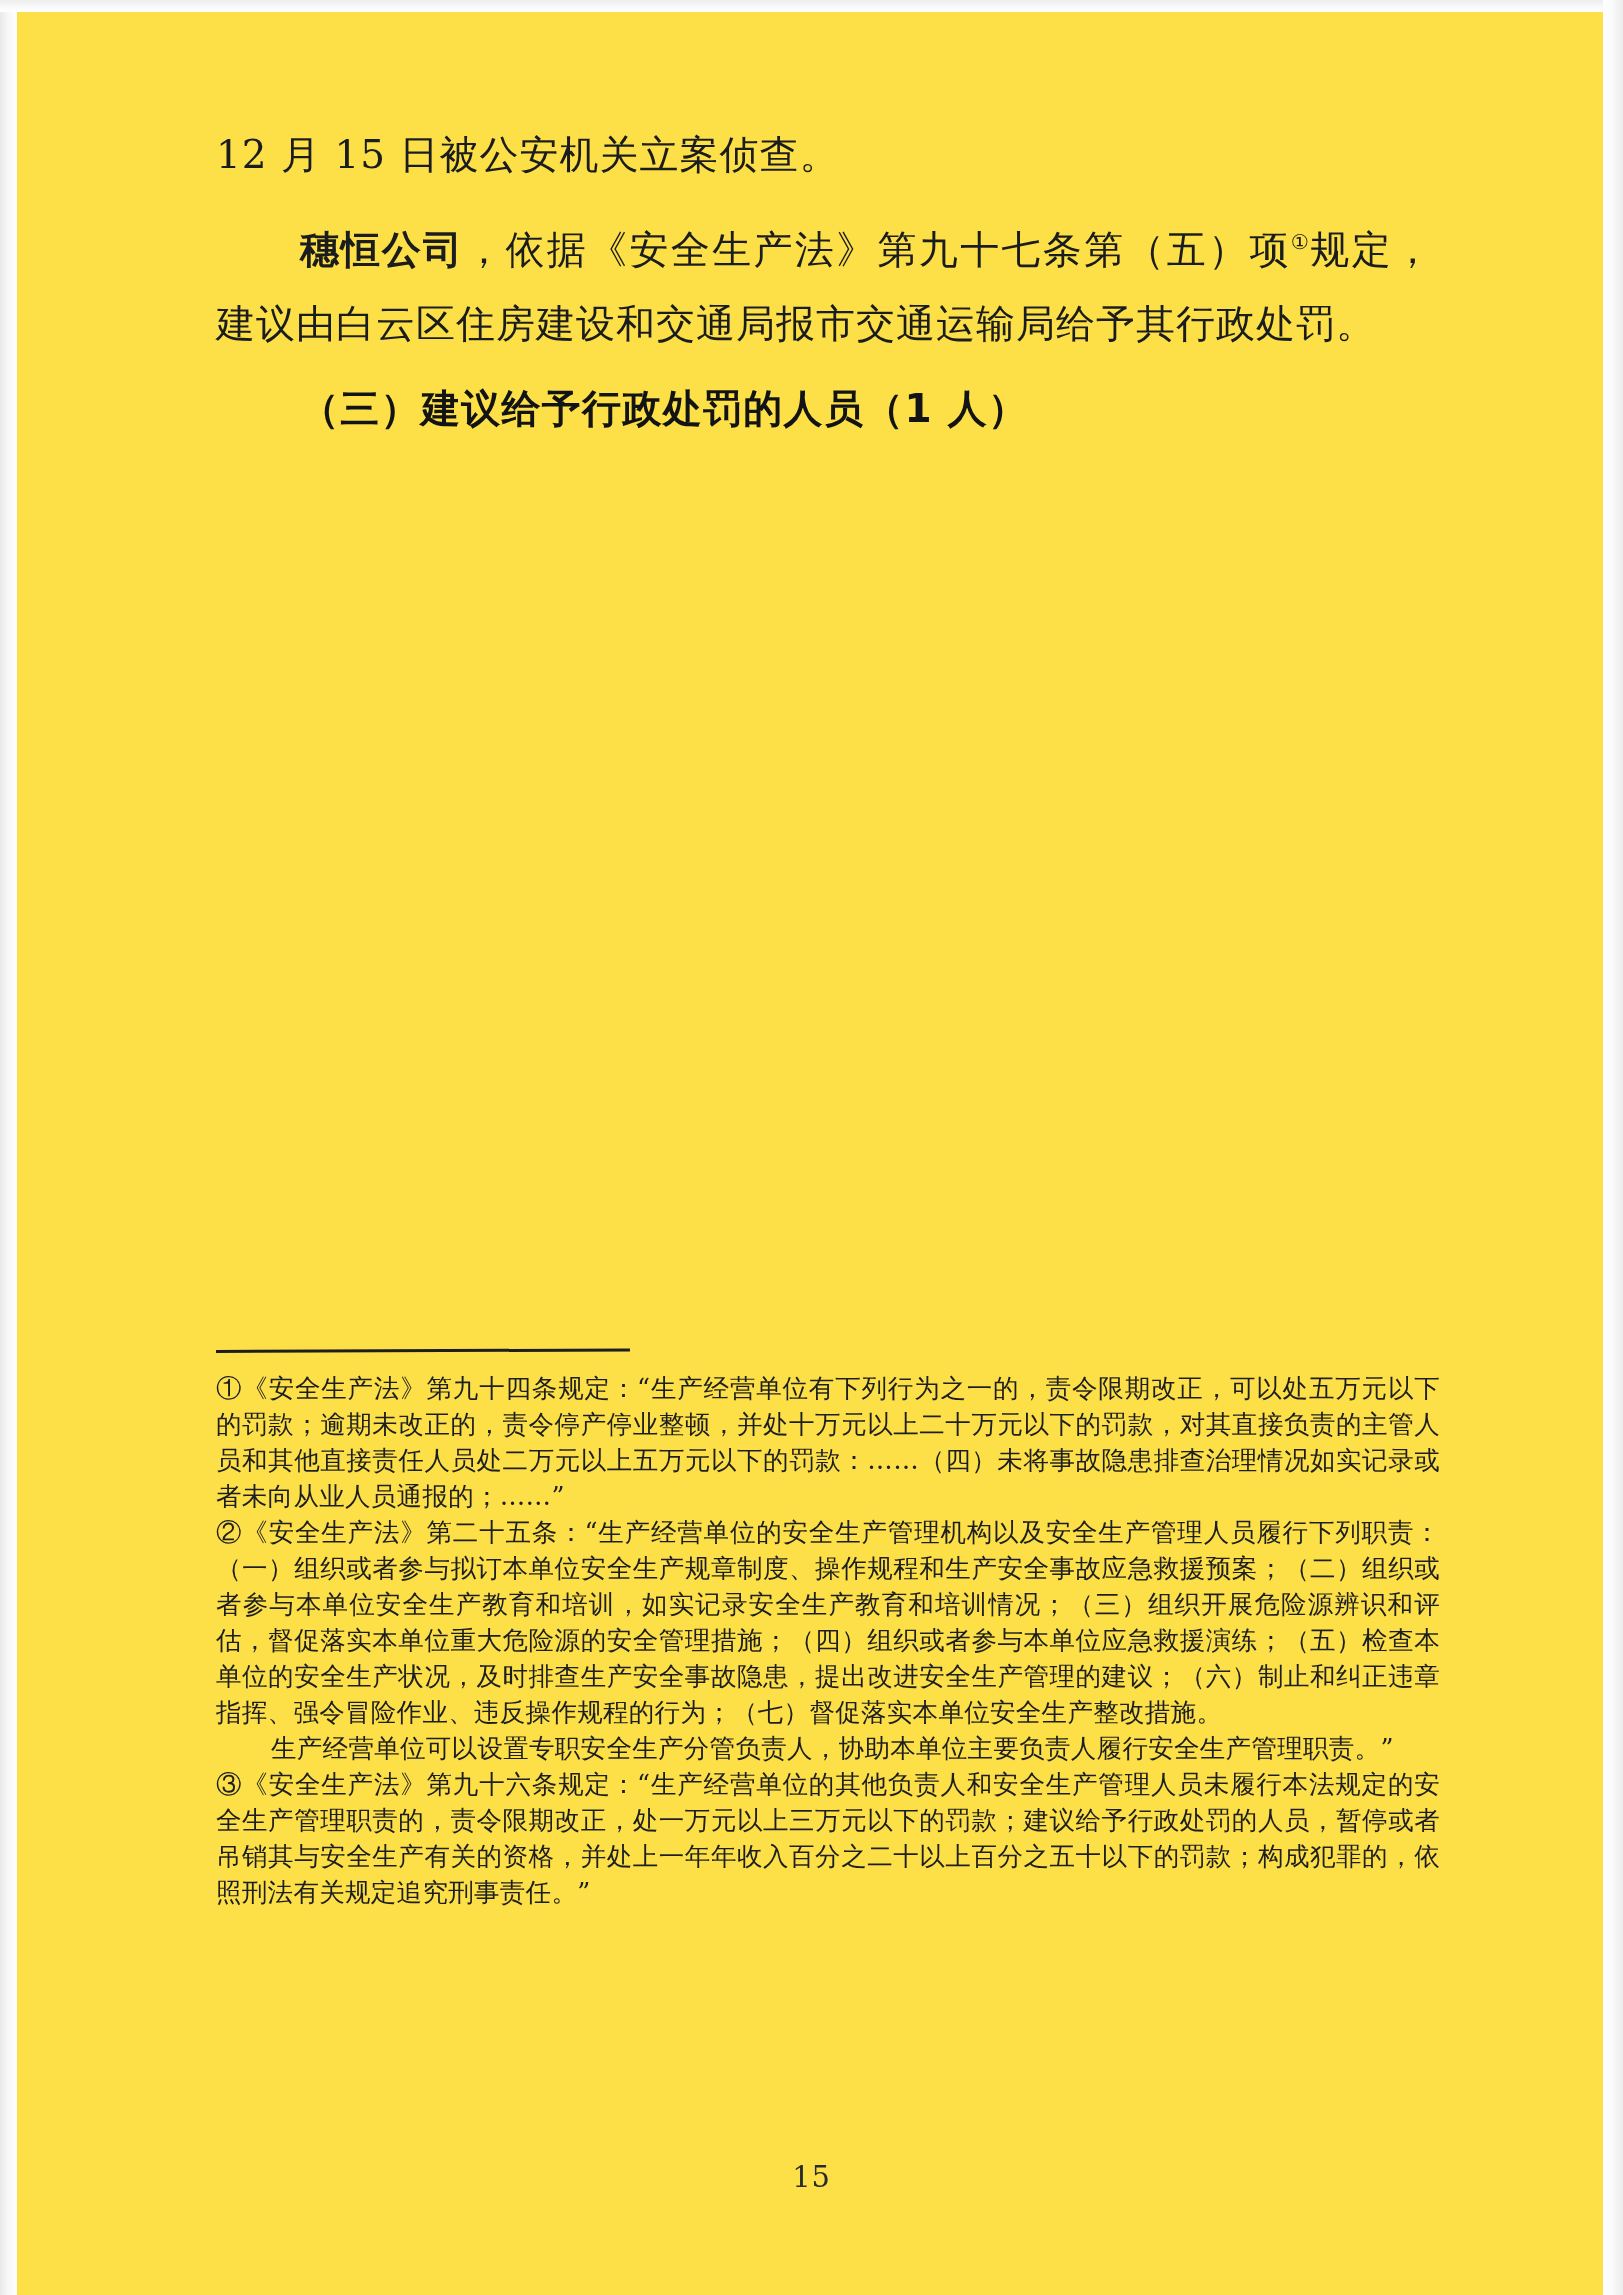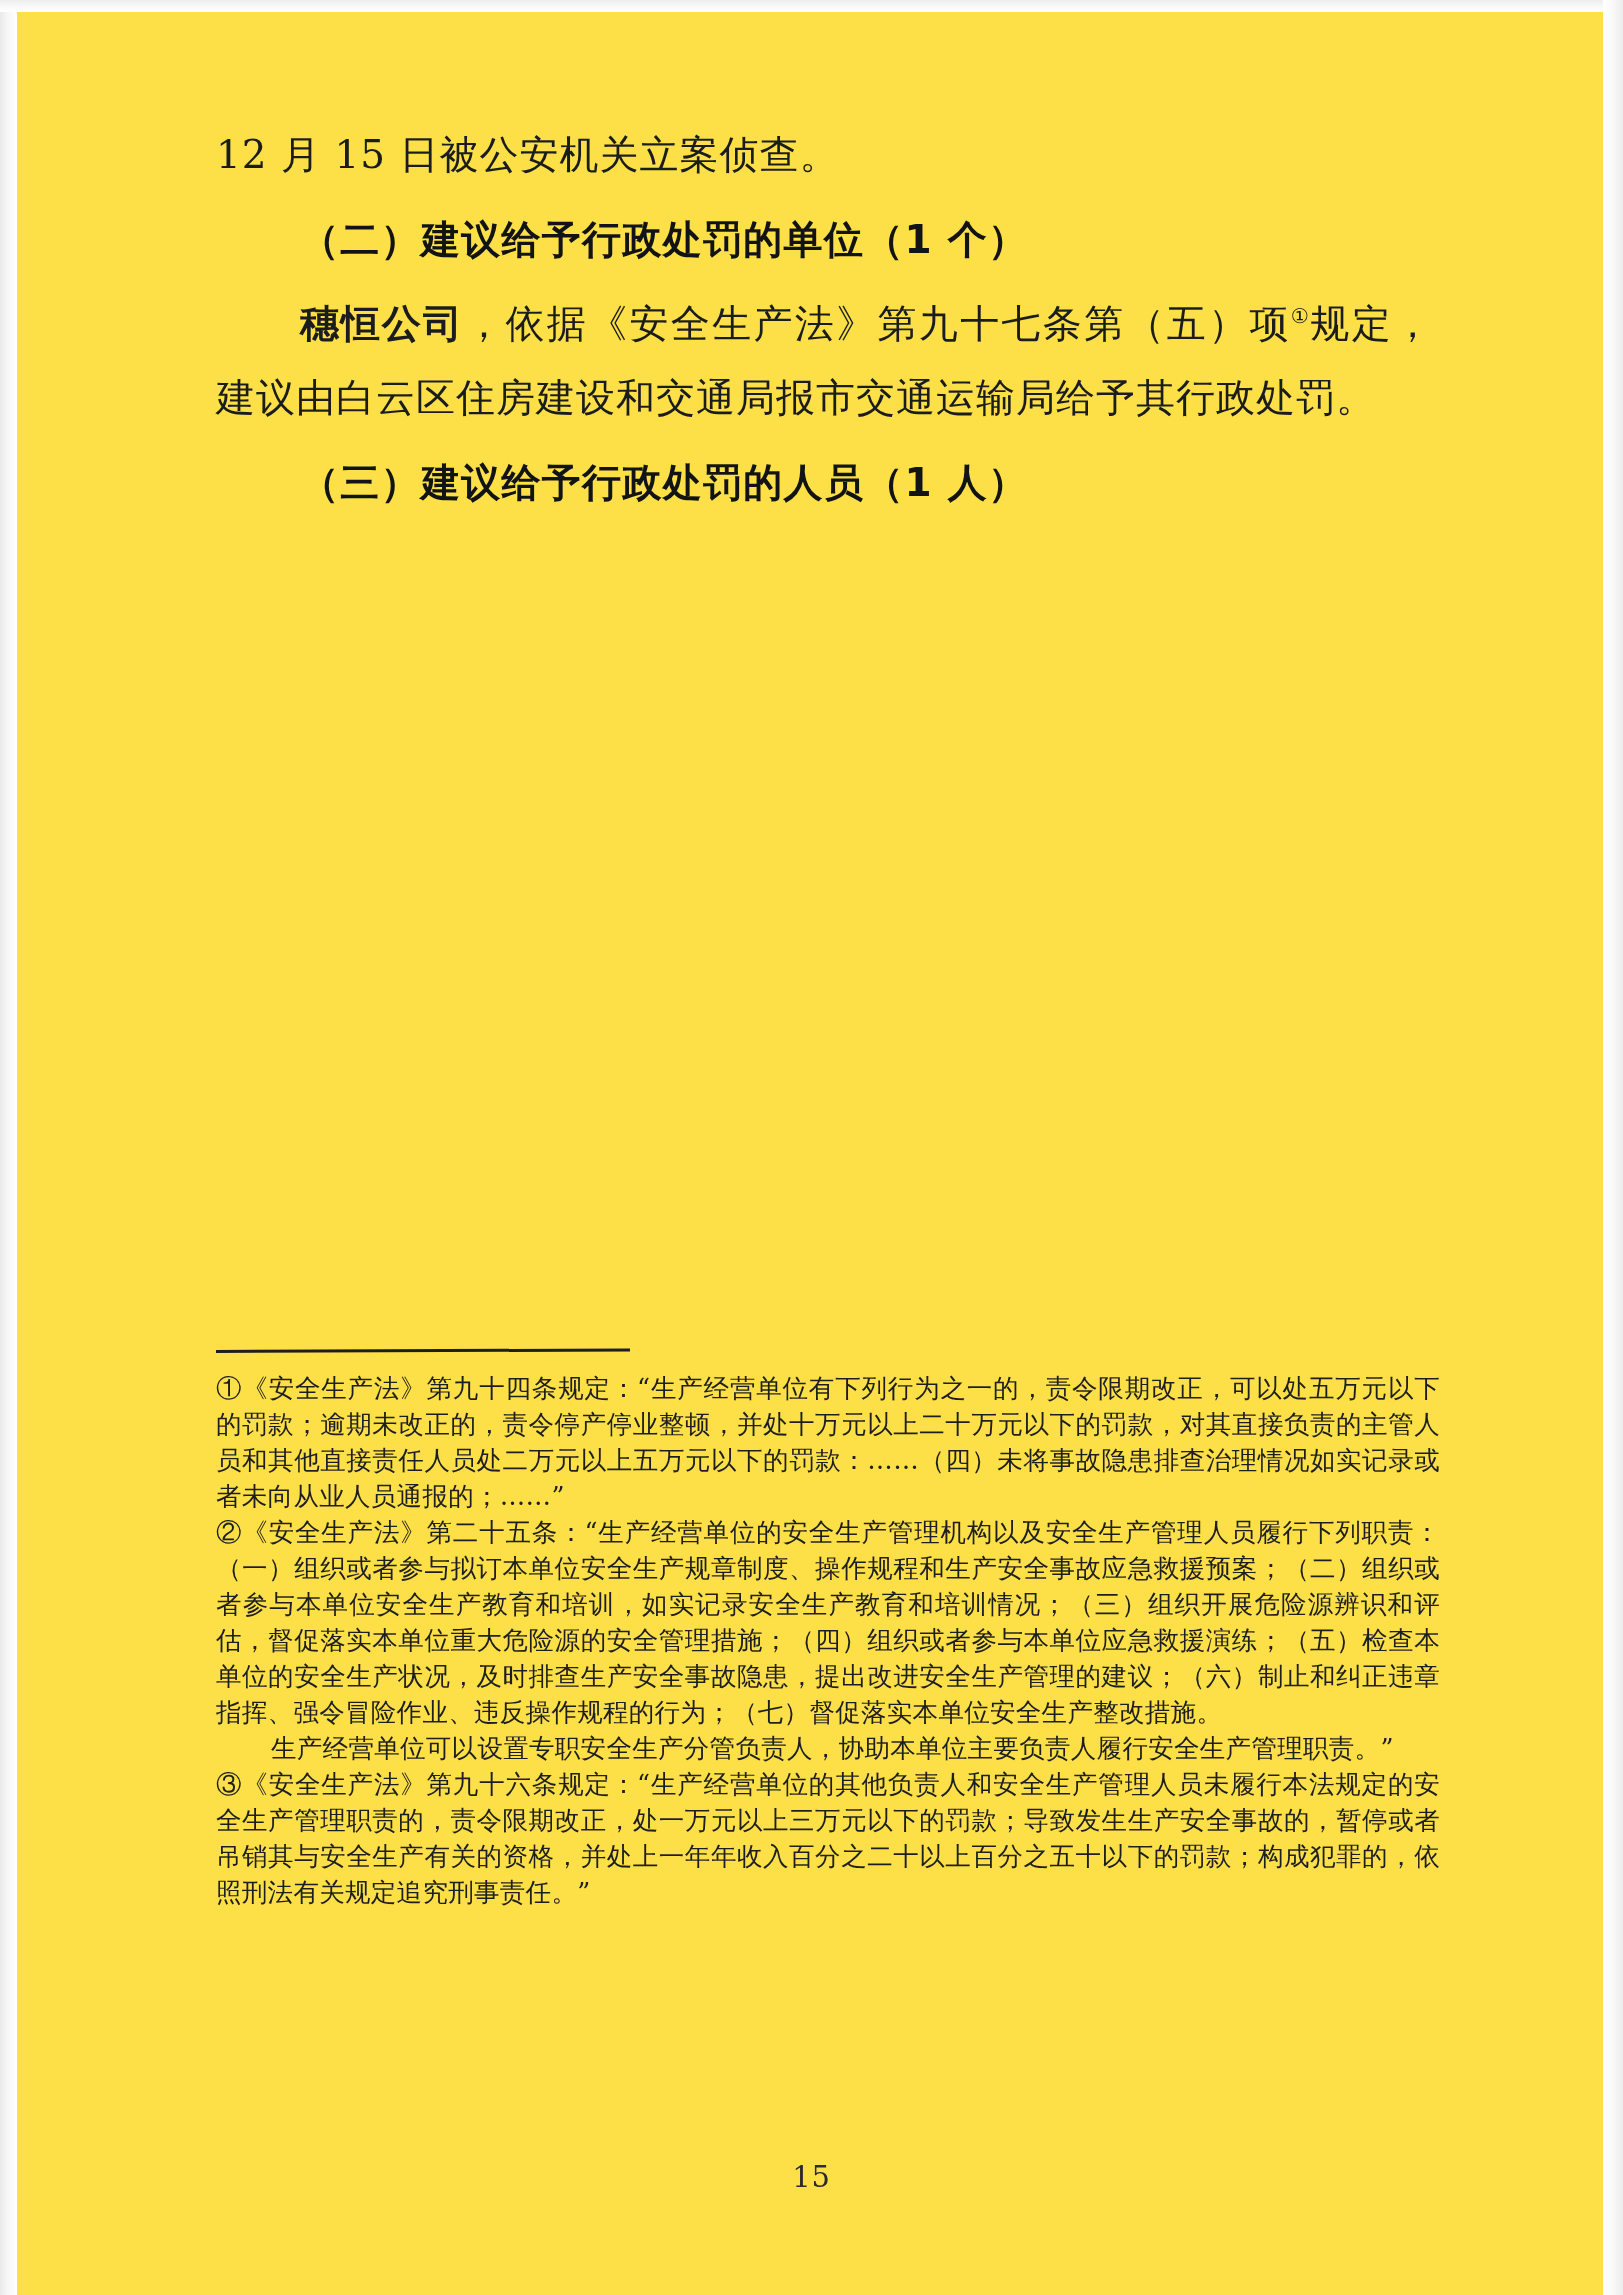--- a/index.html
+++ b/index.html
@@ -151,21 +151,20 @@
   <div class="scan-edge-left"></div>
   <div class="scan-edge-top"></div>
   <div class="scan-edge-right"></div>
 
   <div class="content">
 
     <p class="body-para continue">12 月 15 日被公安机关立案侦查。</p>
 
     <div class="gap-sm"></div>
 
-    <h2 class="heading">（二）建议给予行政处罚的单位（1 个）</h2>
 
     <div class="gap-sm"></div>
 
     <p class="body-para indent"><span class="name-bold">穗恒公司</span><span>，依据《安全生产法》第九十七条第（五）项</span><sup class="fn">①</sup><span>规定，建议由白云区住房建设和交通局报市交通运输局给予其行政处罚。</span></p>
 
     <div class="gap-sm"></div>
 
     <h2 class="heading">（三）建议给予行政处罚的人员（1 人）</h2>
 
     <div class="gap-sm"></div>
@@ -175,19 +174,19 @@
 
   <div class="footnotes">
     <div class="fn-rule"></div>
 
     <p class="fn-item">①《安全生产法》第九十四条规定：“生产经营单位有下列行为之一的，责令限期改正，可以处五万元以下的罚款；逾期未改正的，责令停产停业整顿，并处十万元以上二十万元以下的罚款，对其直接负责的主管人员和其他直接责任人员处二万元以上五万元以下的罚款：……（四）未将事故隐患排查治理情况如实记录或者未向从业人员通报的；……”</p>
 
     <p class="fn-item">②《安全生产法》第二十五条：“生产经营单位的安全生产管理机构以及安全生产管理人员履行下列职责：（一）组织或者参与拟订本单位安全生产规章制度、操作规程和生产安全事故应急救援预案；（二）组织或者参与本单位安全生产教育和培训，如实记录安全生产教育和培训情况；（三）组织开展危险源辨识和评估，督促落实本单位重大危险源的安全管理措施；（四）组织或者参与本单位应急救援演练；（五）检查本单位的安全生产状况，及时排查生产安全事故隐患，提出改进安全生产管理的建议；（六）制止和纠正违章指挥、强令冒险作业、违反操作规程的行为；（七）督促落实本单位安全生产整改措施。</p>
 
     <p class="fn-item sub-indent">生产经营单位可以设置专职安全生产分管负责人，协助本单位主要负责人履行安全生产管理职责。”</p>
 
-    <p class="fn-item">③《安全生产法》第九十六条规定：“生产经营单位的其他负责人和安全生产管理人员未履行本法规定的安全生产管理职责的，责令限期改正，处一万元以上三万元以下的罚款；导致发生生产安全事故的，暂停或者吊销其与安全生产有关的资格，并处上一年年收入百分之二十以上百分之五十以下的罚款；构成犯罪的，依照刑法有关规定追究刑事责任。”</p>
+    <p class="fn-item">③《安全生产法》第九十六条规定：“生产经营单位的其他负责人和安全生产管理人员未履行本法规定的安全生产管理职责的，责令限期改正，处一万元以上三万元以下的罚款；建议给予行政处罚的人员，暂停或者吊销其与安全生产有关的资格，并处上一年年收入百分之二十以上百分之五十以下的罚款；构成犯罪的，依照刑法有关规定追究刑事责任。”</p>
   </div>
 
   <div class="page-number">15</div>
 
 </div>
 
 
 </body></html>

